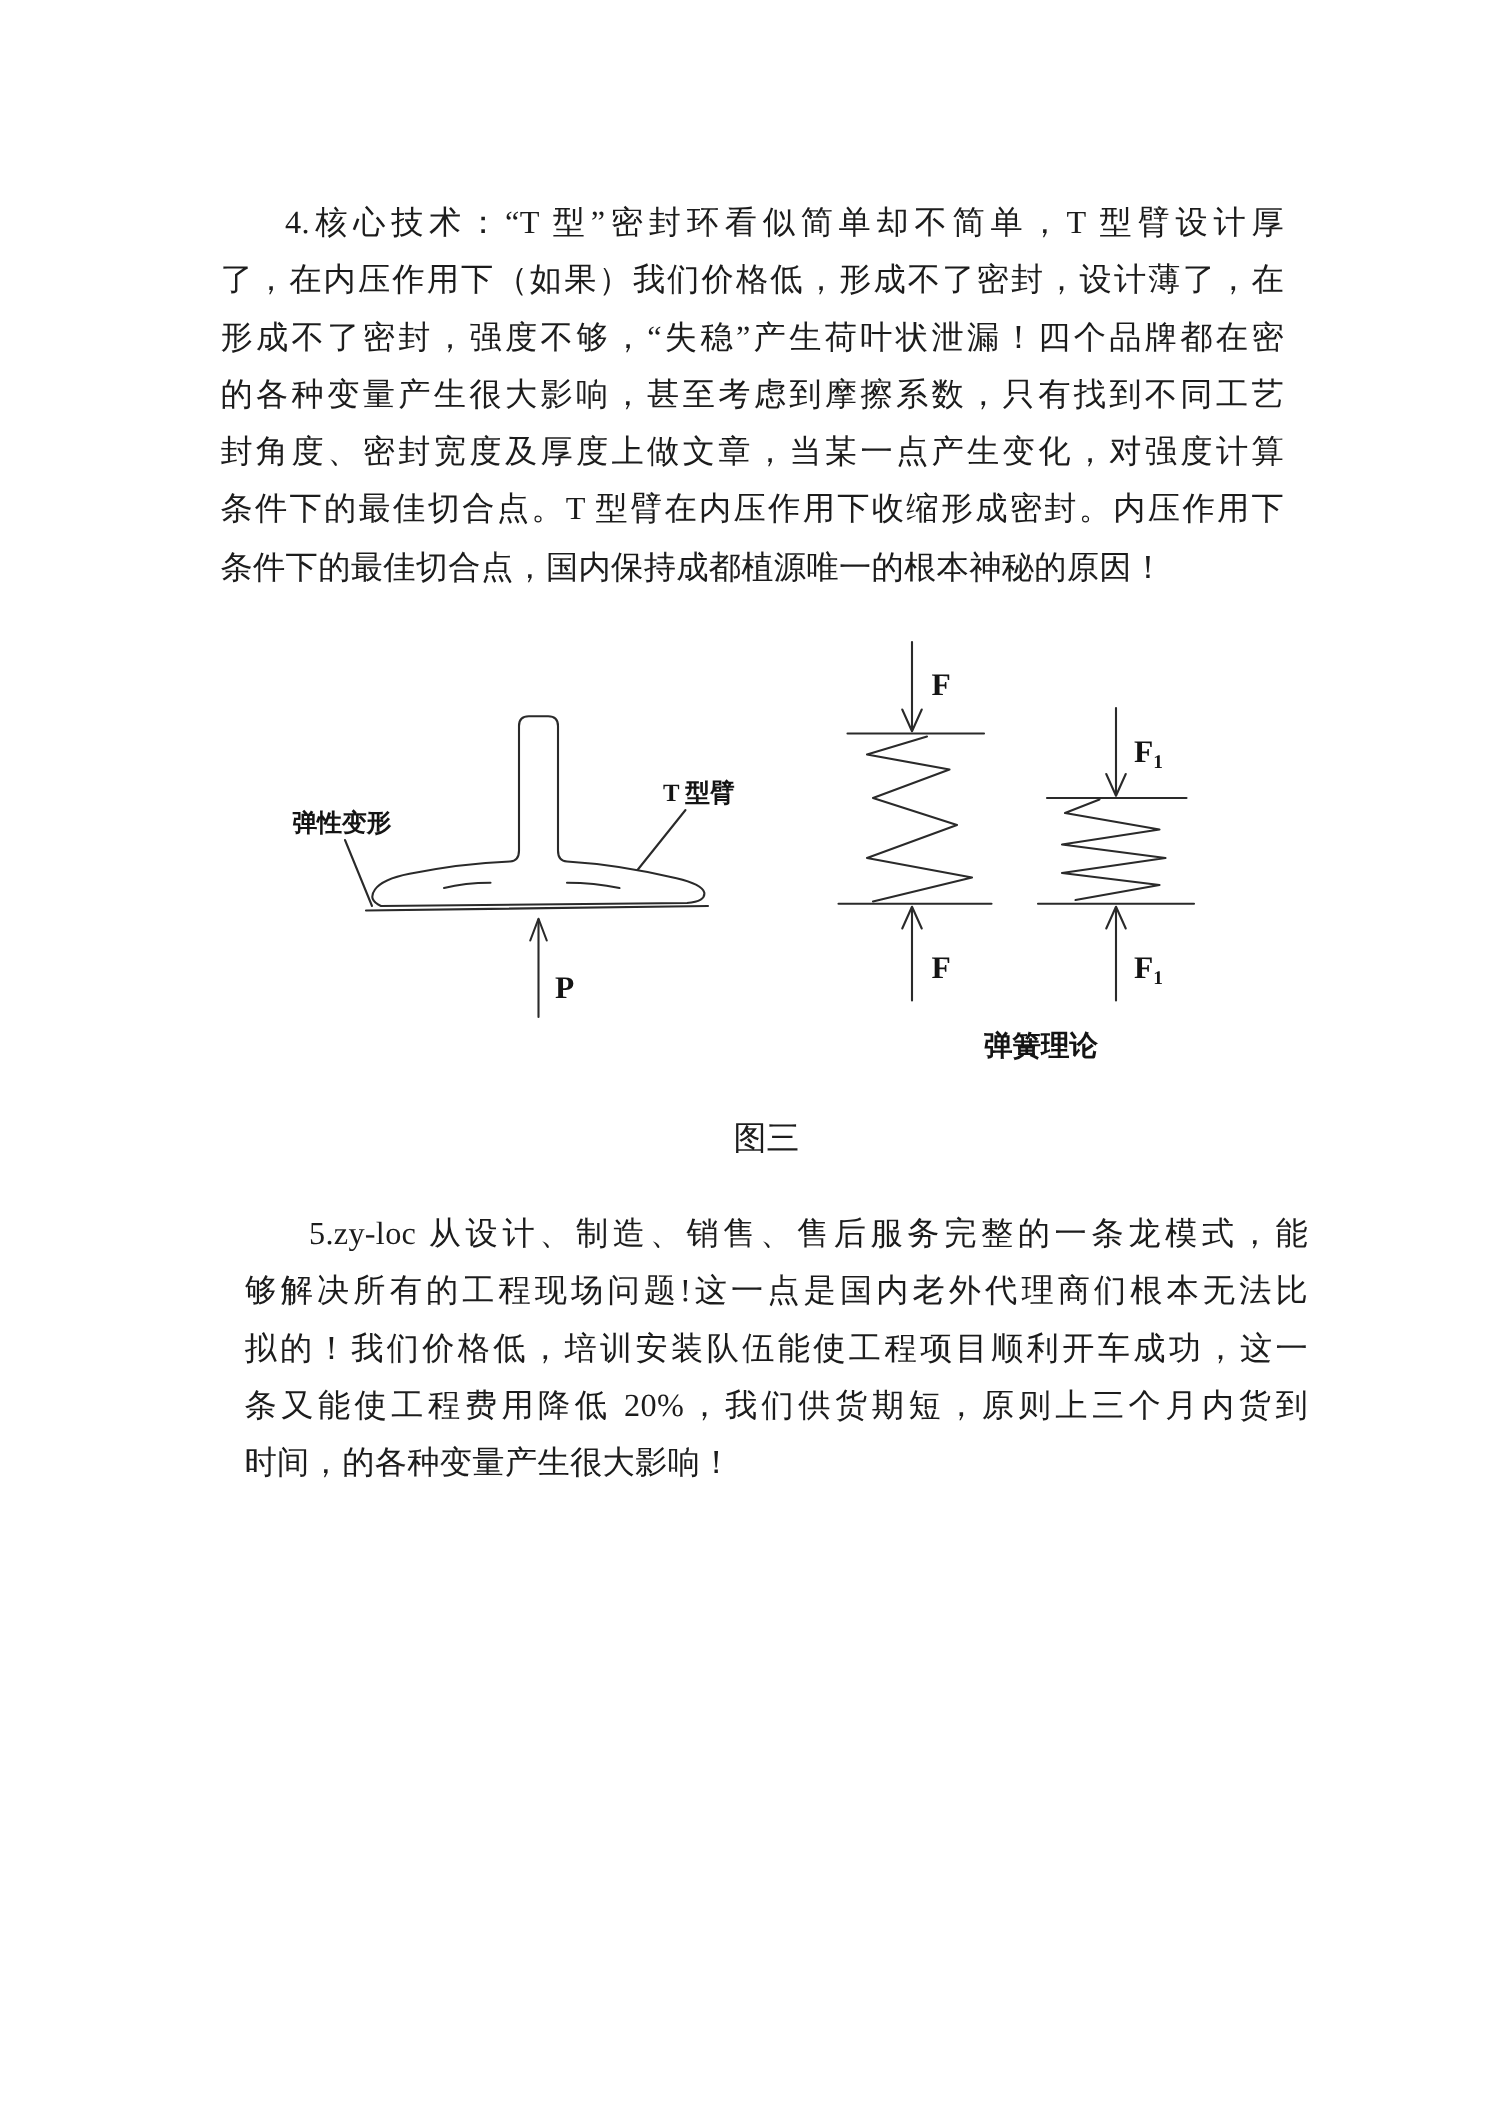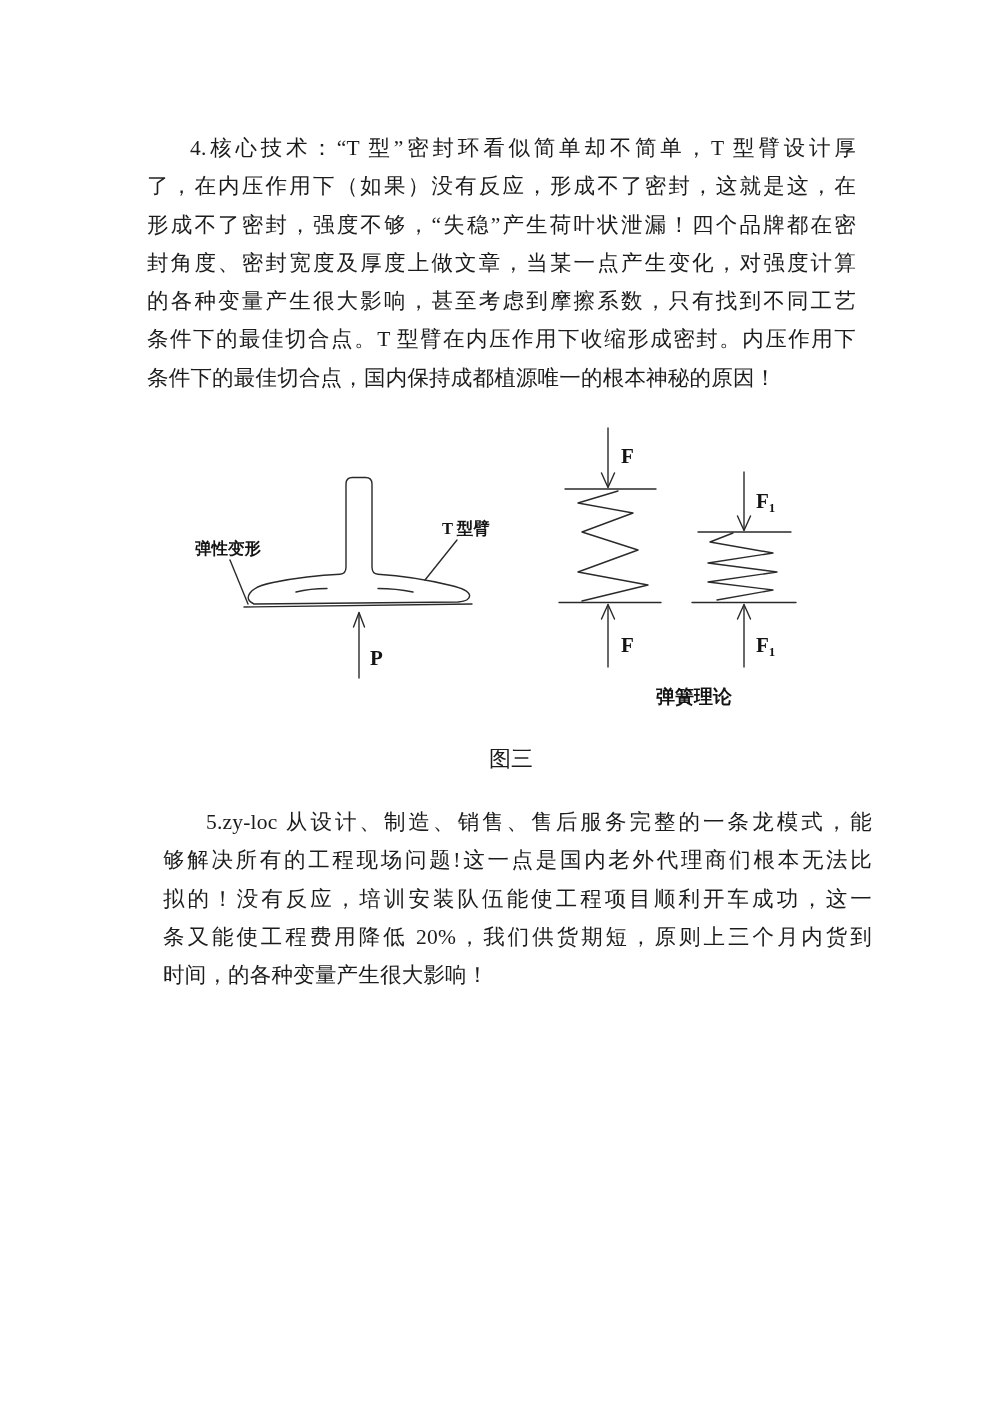--- a/index.html
+++ b/index.html
@@ -50,24 +50,24 @@
   .lbl-sub { font-size:13px; }
   .lbl-theory { font-family:"Liberation Serif","DejaVu Serif",serif; font-weight:bold; font-size:19px; }
 </style>
 </head>
 <body>
 
 <div class="page">
 
   <div class="bodytext" style="top:129px;">
     <div class="line first">4.核心技术：“T 型”密封环看似简单却不简单，T 型臂设计厚</div>
-    <div class="line">了，在内压作用下（如果）没有反应，形成不了密封，这就是这，在</div>
+    <div class="line">了，在内压作用下（如果）我们价格低，形成不了密封，设计薄了，在</div>
     <div class="line">形成不了密封，强度不够，“失稳”产生荷叶状泄漏！四个品牌都在密</div>
+    <div class="line">的各种变量产生很大影响，甚至考虑到摩擦系数，只有找到不同工艺</div>
     <div class="line">封角度、密封宽度及厚度上做文章，当某一点产生变化，对强度计算</div>
-    <div class="line">的各种变量产生很大影响，甚至考虑到摩擦系数，只有找到不同工艺</div>
     <div class="line">条件下的最佳切合点。T 型臂在内压作用下收缩形成密封。内压作用下</div>
     <div class="line lastline">条件下的最佳切合点，国内保持成都植源唯一的根本神秘的原因！</div>
   </div>
 
   <svg class="figure-svg" width="700" height="300" viewBox="0 0 700 300">
 
     <g>
 
       <path class="draft" d="M 74 192 L 302 189"></path>
 
@@ -139,20 +139,20 @@
 
       <text class="lbl-theory" x="486" y="288">弹簧理论</text>
     </g>
   </svg>
 
   <div class="fig-caption">图三</div>
 
   <div class="bodytext" style="top:803px;margin-left:16px;">
     <div class="line first">5.zy-loc 从设计、制造、销售、售后服务完整的一条龙模式，能</div>
     <div class="line">够解决所有的工程现场问题!这一点是国内老外代理商们根本无法比</div>
-    <div class="line">拟的！没有反应，培训安装队伍能使工程项目顺利开车成功，这一</div>
+    <div class="line">拟的！我们价格低，培训安装队伍能使工程项目顺利开车成功，这一</div>
     <div class="line">条又能使工程费用降低 20%，我们供货期短，原则上三个月内货到</div>
     <div class="line lastline">时间，的各种变量产生很大影响！</div>
   </div>
 
   <div class="page-number">2</div>
 
 </div>
 
 </body></html>

